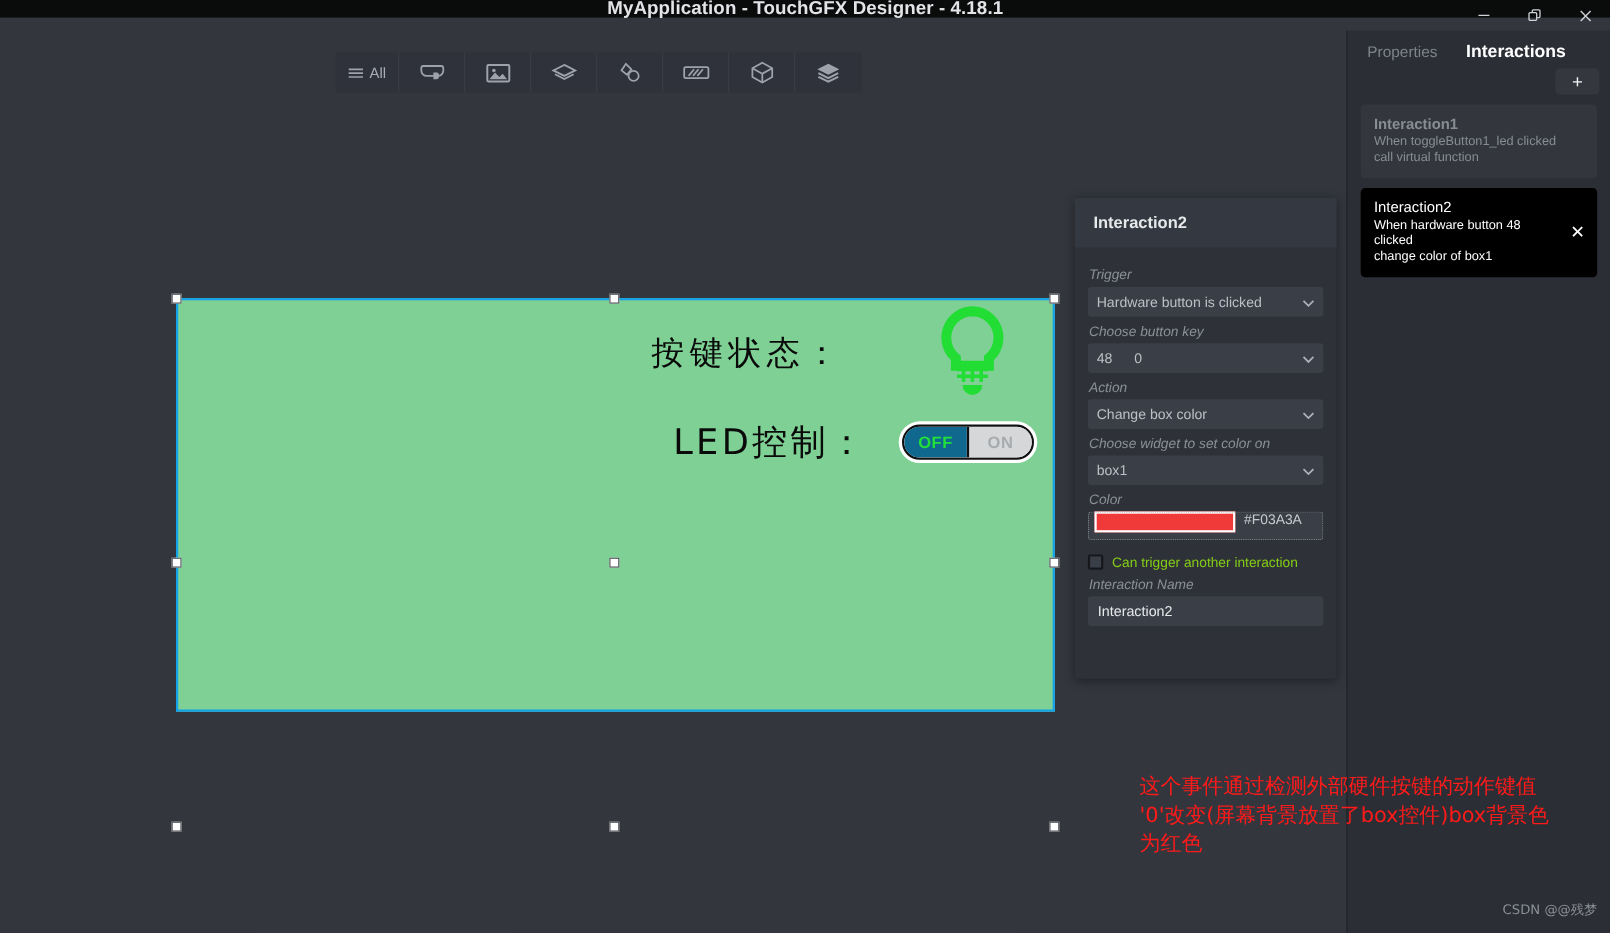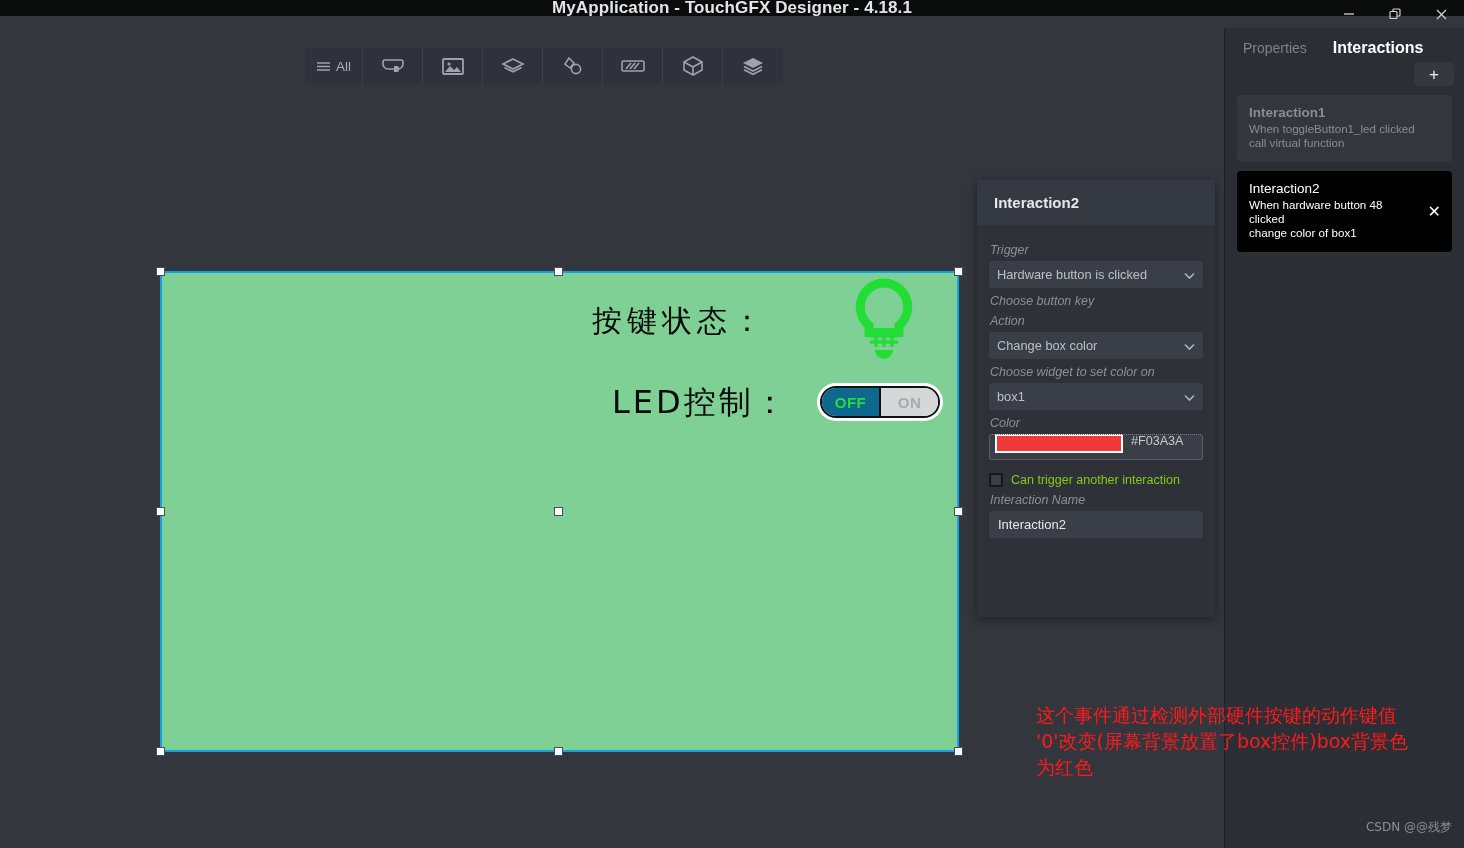--- a/index.html
+++ b/index.html
@@ -43,21 +43,21 @@
     color: #9ea3ab;
   }
   .tool-btn:last-child { border-right: none; }
   .tool-btn.all { width: 58px; gap: 5px; }
   .tool-btn.all .lbl { font-size: 13.5px; color: #a8adb5; }
   .tool-btn svg { display: block; }
 
   
   .canvasbox {
     position: absolute; left: 160px; top: 271px;
-    width: 799px; height: 481px;
+    width: 799px; height: 376px;
     background: #7ed094;
     border: 2px solid #13a2e8;
   }
   .handle {
     position: absolute; width: 9px; height: 9px;
     background: #ffffff; border: 1px solid #4c4f56;
   }
   .cn-text {
     position: absolute; color: #0a0a0a;
     font-family: "DejaVu Sans", sans-serif;
@@ -330,20 +330,29 @@
       <div class="select">
         <span>Hardware button is clicked</span>
         <span class="chev">
           <svg width="11" height="7" viewBox="0 0 11 7">
               <path d="M1 1 L5.5 5.5 L10 1" fill="none" stroke="currentColor" stroke-width="1.6"></path>
             </svg>
         </span>
       </div>
 
       <div class="fld-label">Choose button key</div>
+      <div class="select">
+        <span>48</span>
+        <span class="v2">0</span>
+        <span class="chev">
+          <svg width="11" height="7" viewBox="0 0 11 7">
+              <path d="M1 1 L5.5 5.5 L10 1" fill="none" stroke="currentColor" stroke-width="1.6"></path>
+            </svg>
+        </span>
+      </div>
 
       <div class="fld-label">Action</div>
       <div class="select">
         <span>Change box color</span>
         <span class="chev">
           <svg width="11" height="7" viewBox="0 0 11 7">
               <path d="M1 1 L5.5 5.5 L10 1" fill="none" stroke="currentColor" stroke-width="1.6"></path>
             </svg>
         </span>
       </div>

